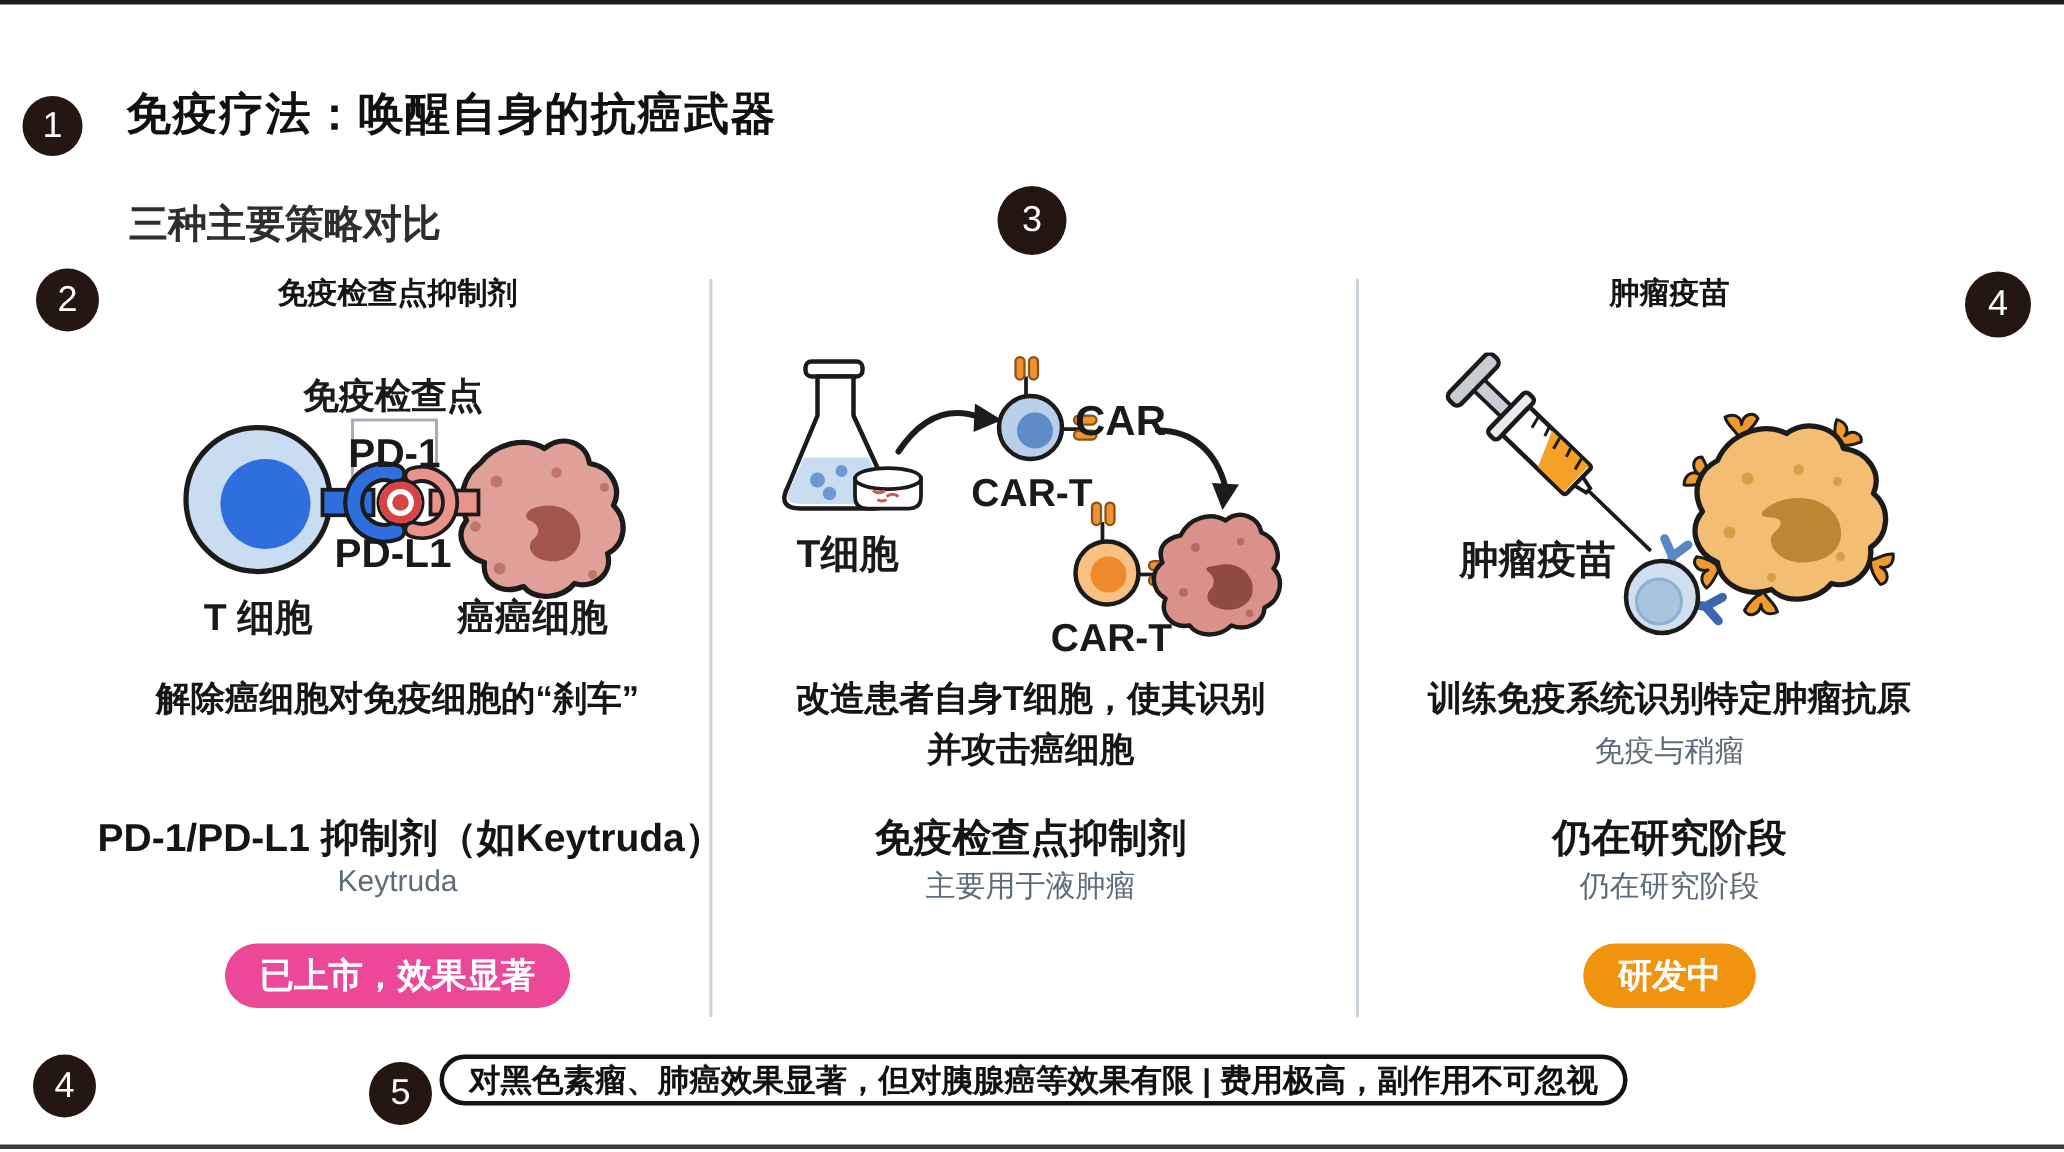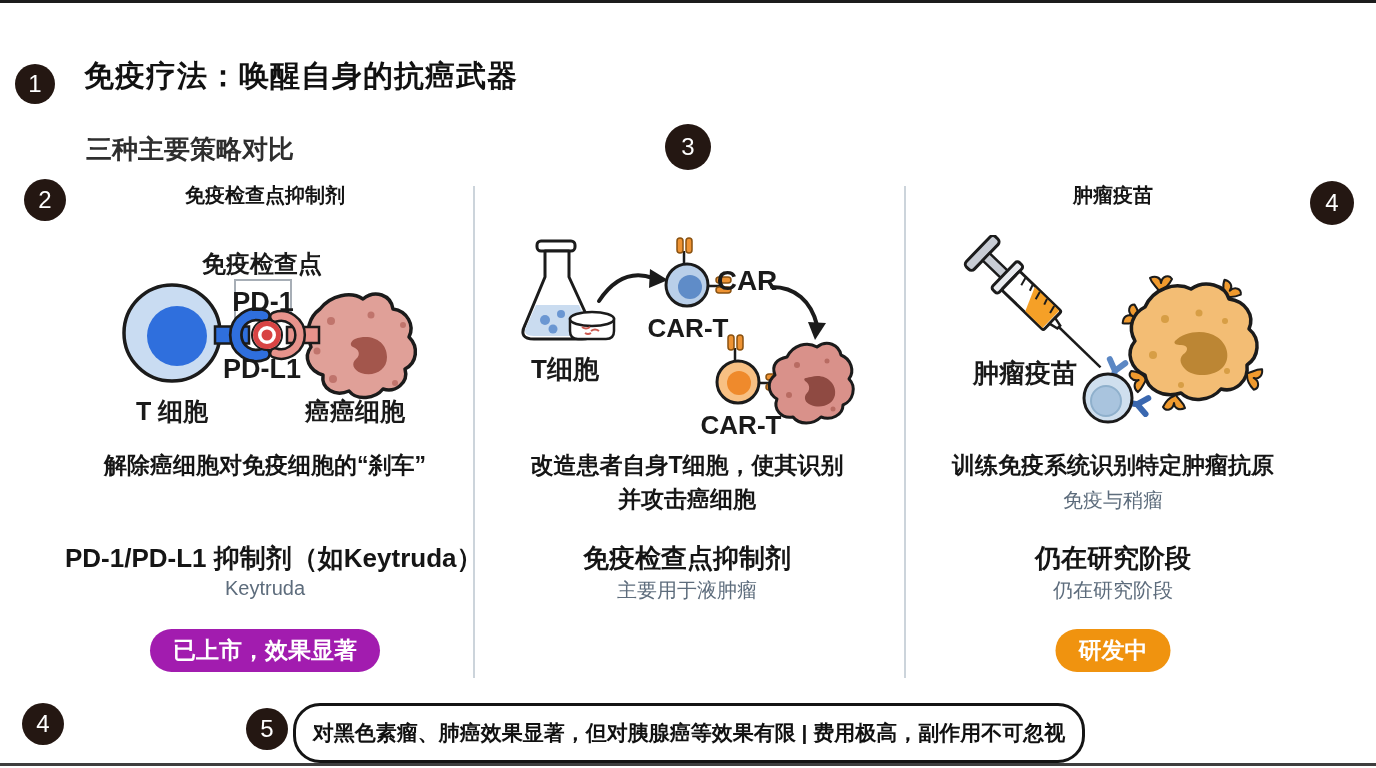--- a/index.html
+++ b/index.html
@@ -22,21 +22,21 @@
   .row{position:absolute;width:100%;text-align:center;white-space:nowrap;}
   .desc{top:268px;font-size:23px;font-weight:800;line-height:34px;}
   .desc span{display:block;}
   .desc span:empty{display:none;}
   .sub1{top:307px;font-size:20px;color:#5d6c7c;font-weight:500;}
   .detail{top:361px;font-size:26px;font-weight:800;}
   .sub2{top:397px;font-size:20px;color:#5d6c7c;font-weight:500;}
   .sub1:empty,.sub2:empty{display:none;}
   .pill{position:absolute;top:449px;left:50%;transform:translateX(-50%);color:#fff;
         font-size:23px;font-weight:800;padding:6px 23px;border-radius:23px;white-space:nowrap;}
-  .footer-note{position:absolute;left:293px;top:703px;width:792px;height:60px;border:3px solid #141414;
+  .footer-note{position:absolute;left:293px;top:703px;width:792px;height:34px;border:3px solid #141414;
                border-radius:27px;box-sizing:border-box;display:flex;align-items:center;justify-content:center;}
   .footer-note span{font-size:21px;font-weight:800;white-space:nowrap;color:#111;}
 </style>
 </head>
 <body>
 
 <div class="stage">
 
   <div class="edge top"></div>
   <div class="edge bottom"></div>
@@ -95,21 +95,21 @@
     <span class="dlabel" style="left:197px;top:174px;font-size:27px;">PD-L1</span>
     <span class="dlabel" style="left:107px;top:215px;font-size:25px;">T 细胞</span>
     <span class="dlabel" style="left:290px;top:215px;font-size:25px;">癌癌细胞</span>
 
     <div class="row desc">
       <span>解除癌细胞对免疫细胞的“刹车”</span>
 
     </div>
     <div class="row detail">PD-1/PD-L1 抑制剂（如Keytruda）</div>
     <div class="row sub2">Keytruda</div>
-    <div class="pill" style="background-color: #a21caf;">已上市，效果显著</div>
+    <div class="pill" style="background-color: #ec4899;">已上市，效果显著</div>
   </section>
 
   <section class="col c2">
 
     <svg class="dgm" style="top:55px;" width="400" height="215" viewBox="0 0 400 215">
 
       <g>
         <rect x="50" y="6" width="38" height="10" rx="4" fill="#ffffff" stroke="#1b1b1b" stroke-width="3"></rect>
         <path d="M58 16 L58 42 L38 90 Q31 104 47 104 L95 104 Q111 104 104 90 L82 42 L82 16 Z" fill="#ffffff" stroke="#1b1b1b" stroke-width="3" stroke-linejoin="round"></path>
         <path d="M49 70 L39 92 Q35 101 47 101 L95 101 Q106 101 101 91 L92 70 Z" fill="#cadcf0"></path>

